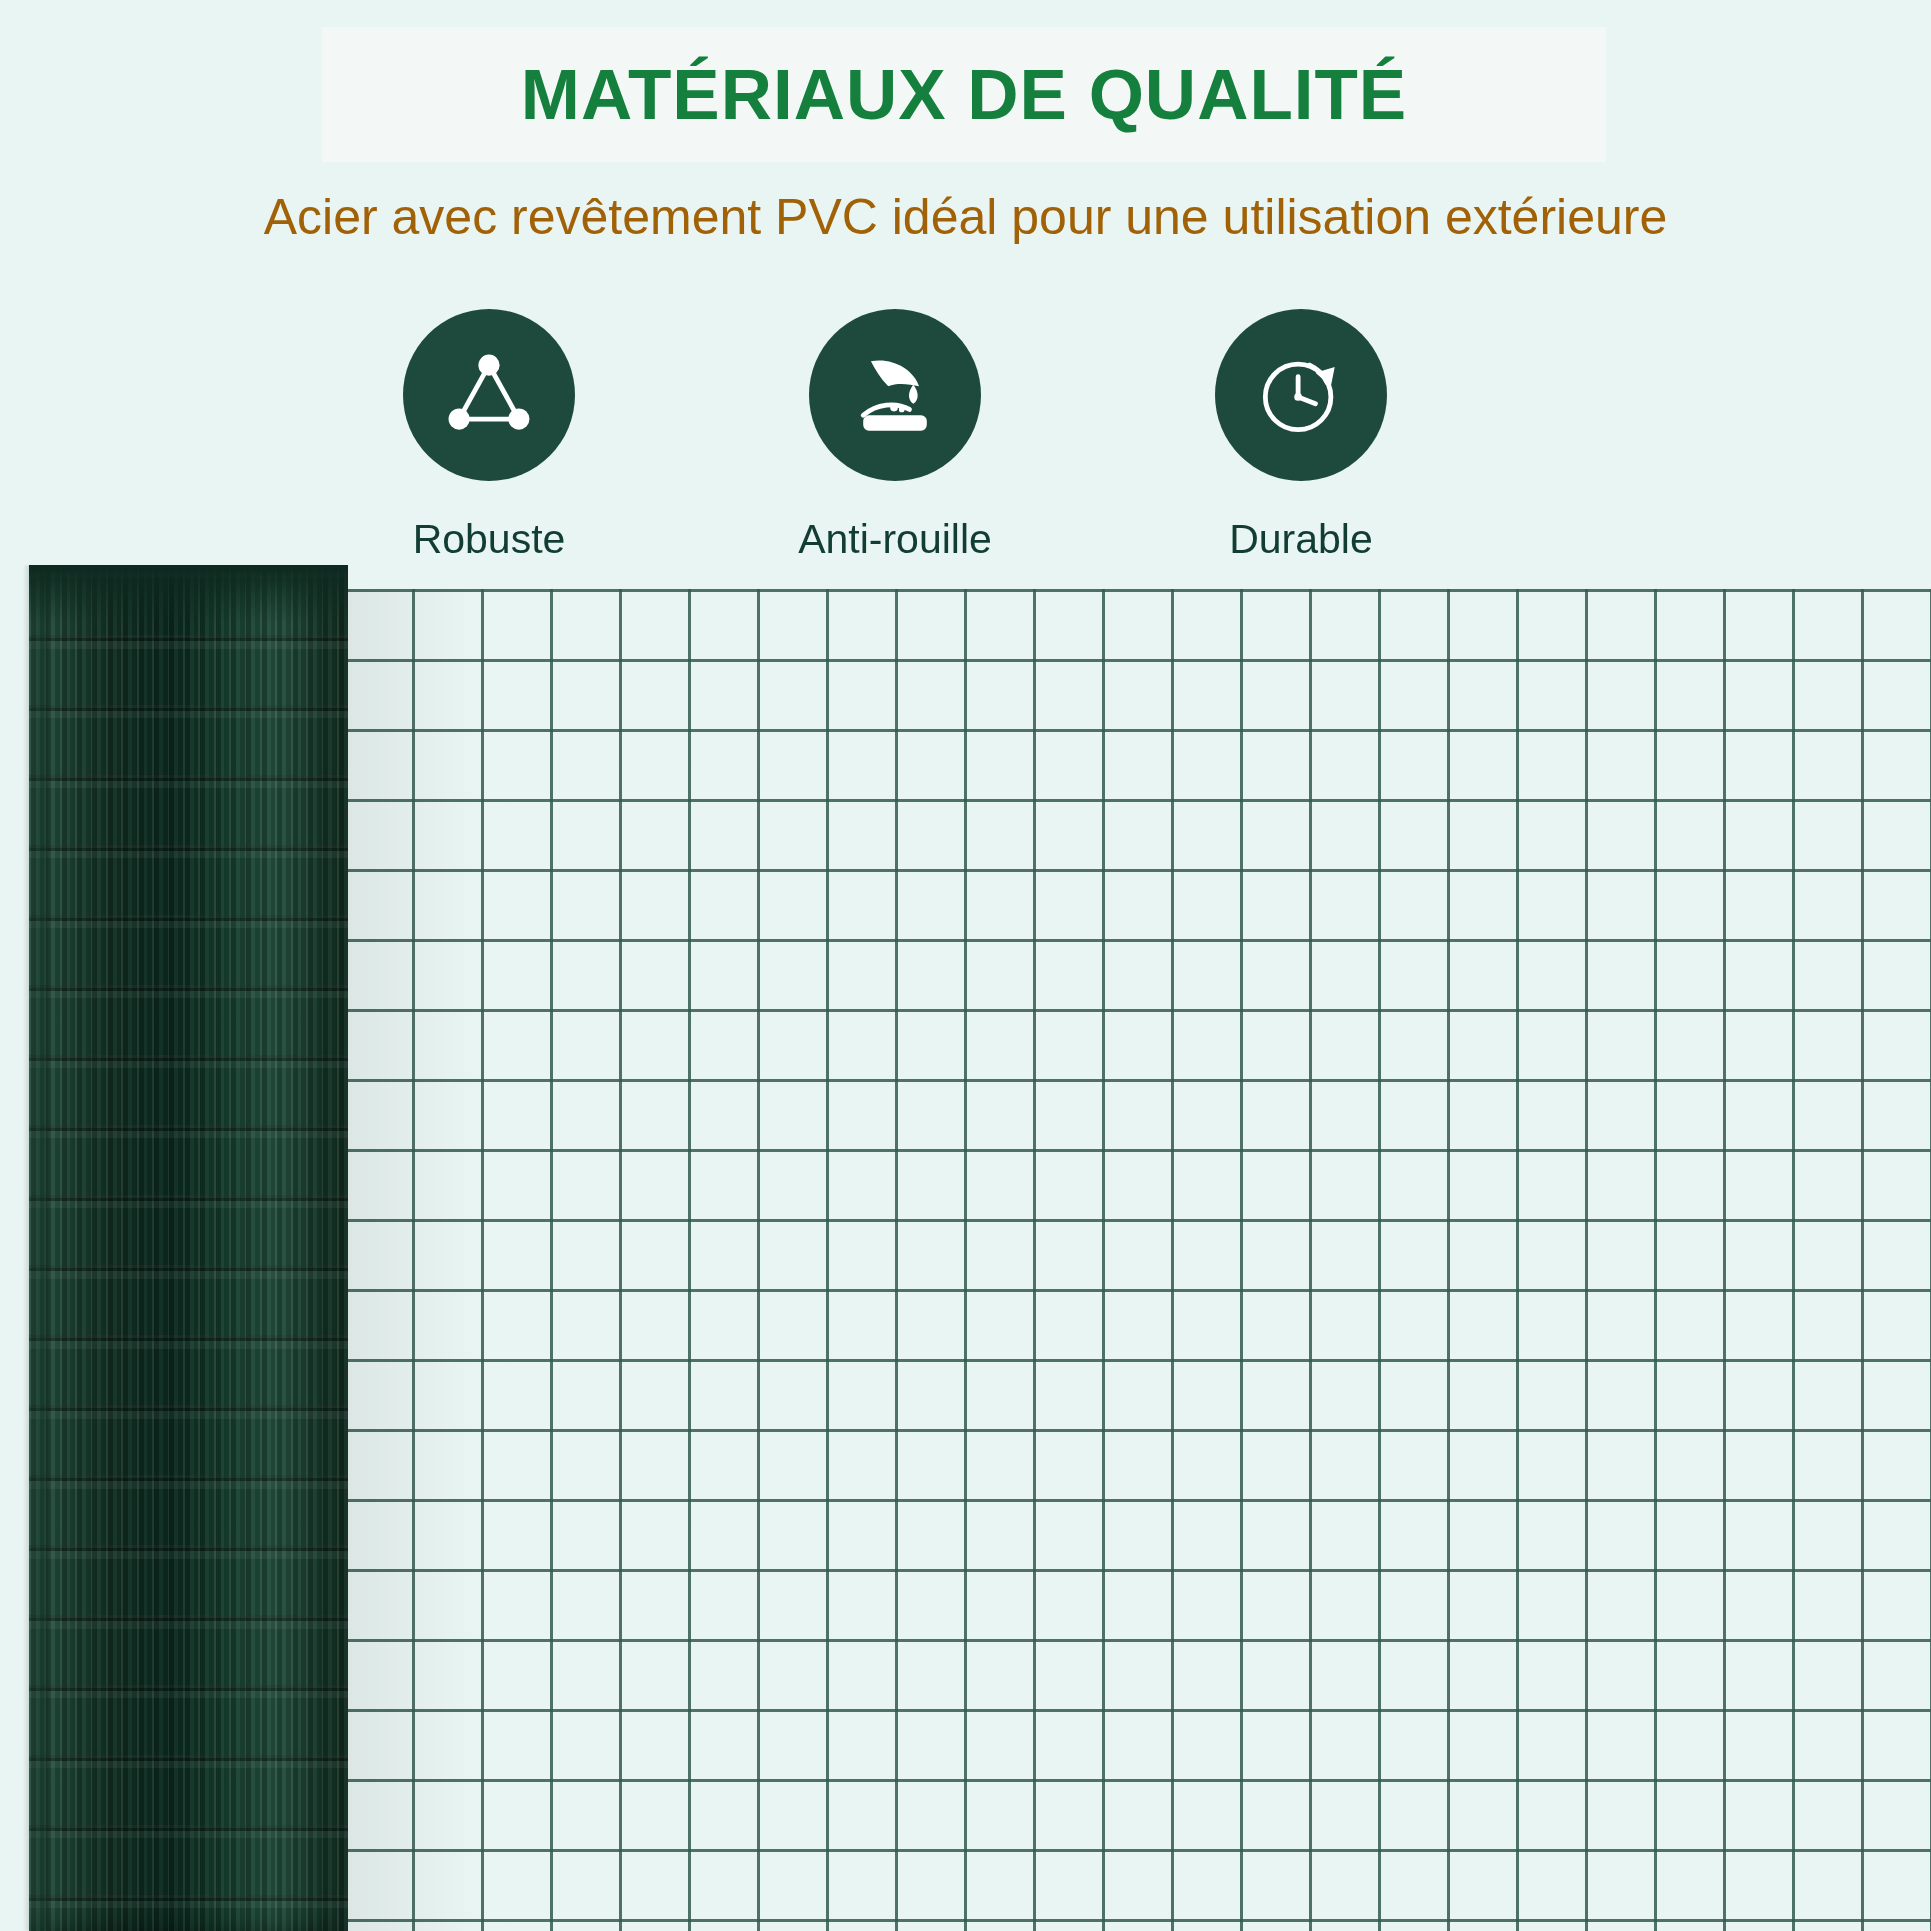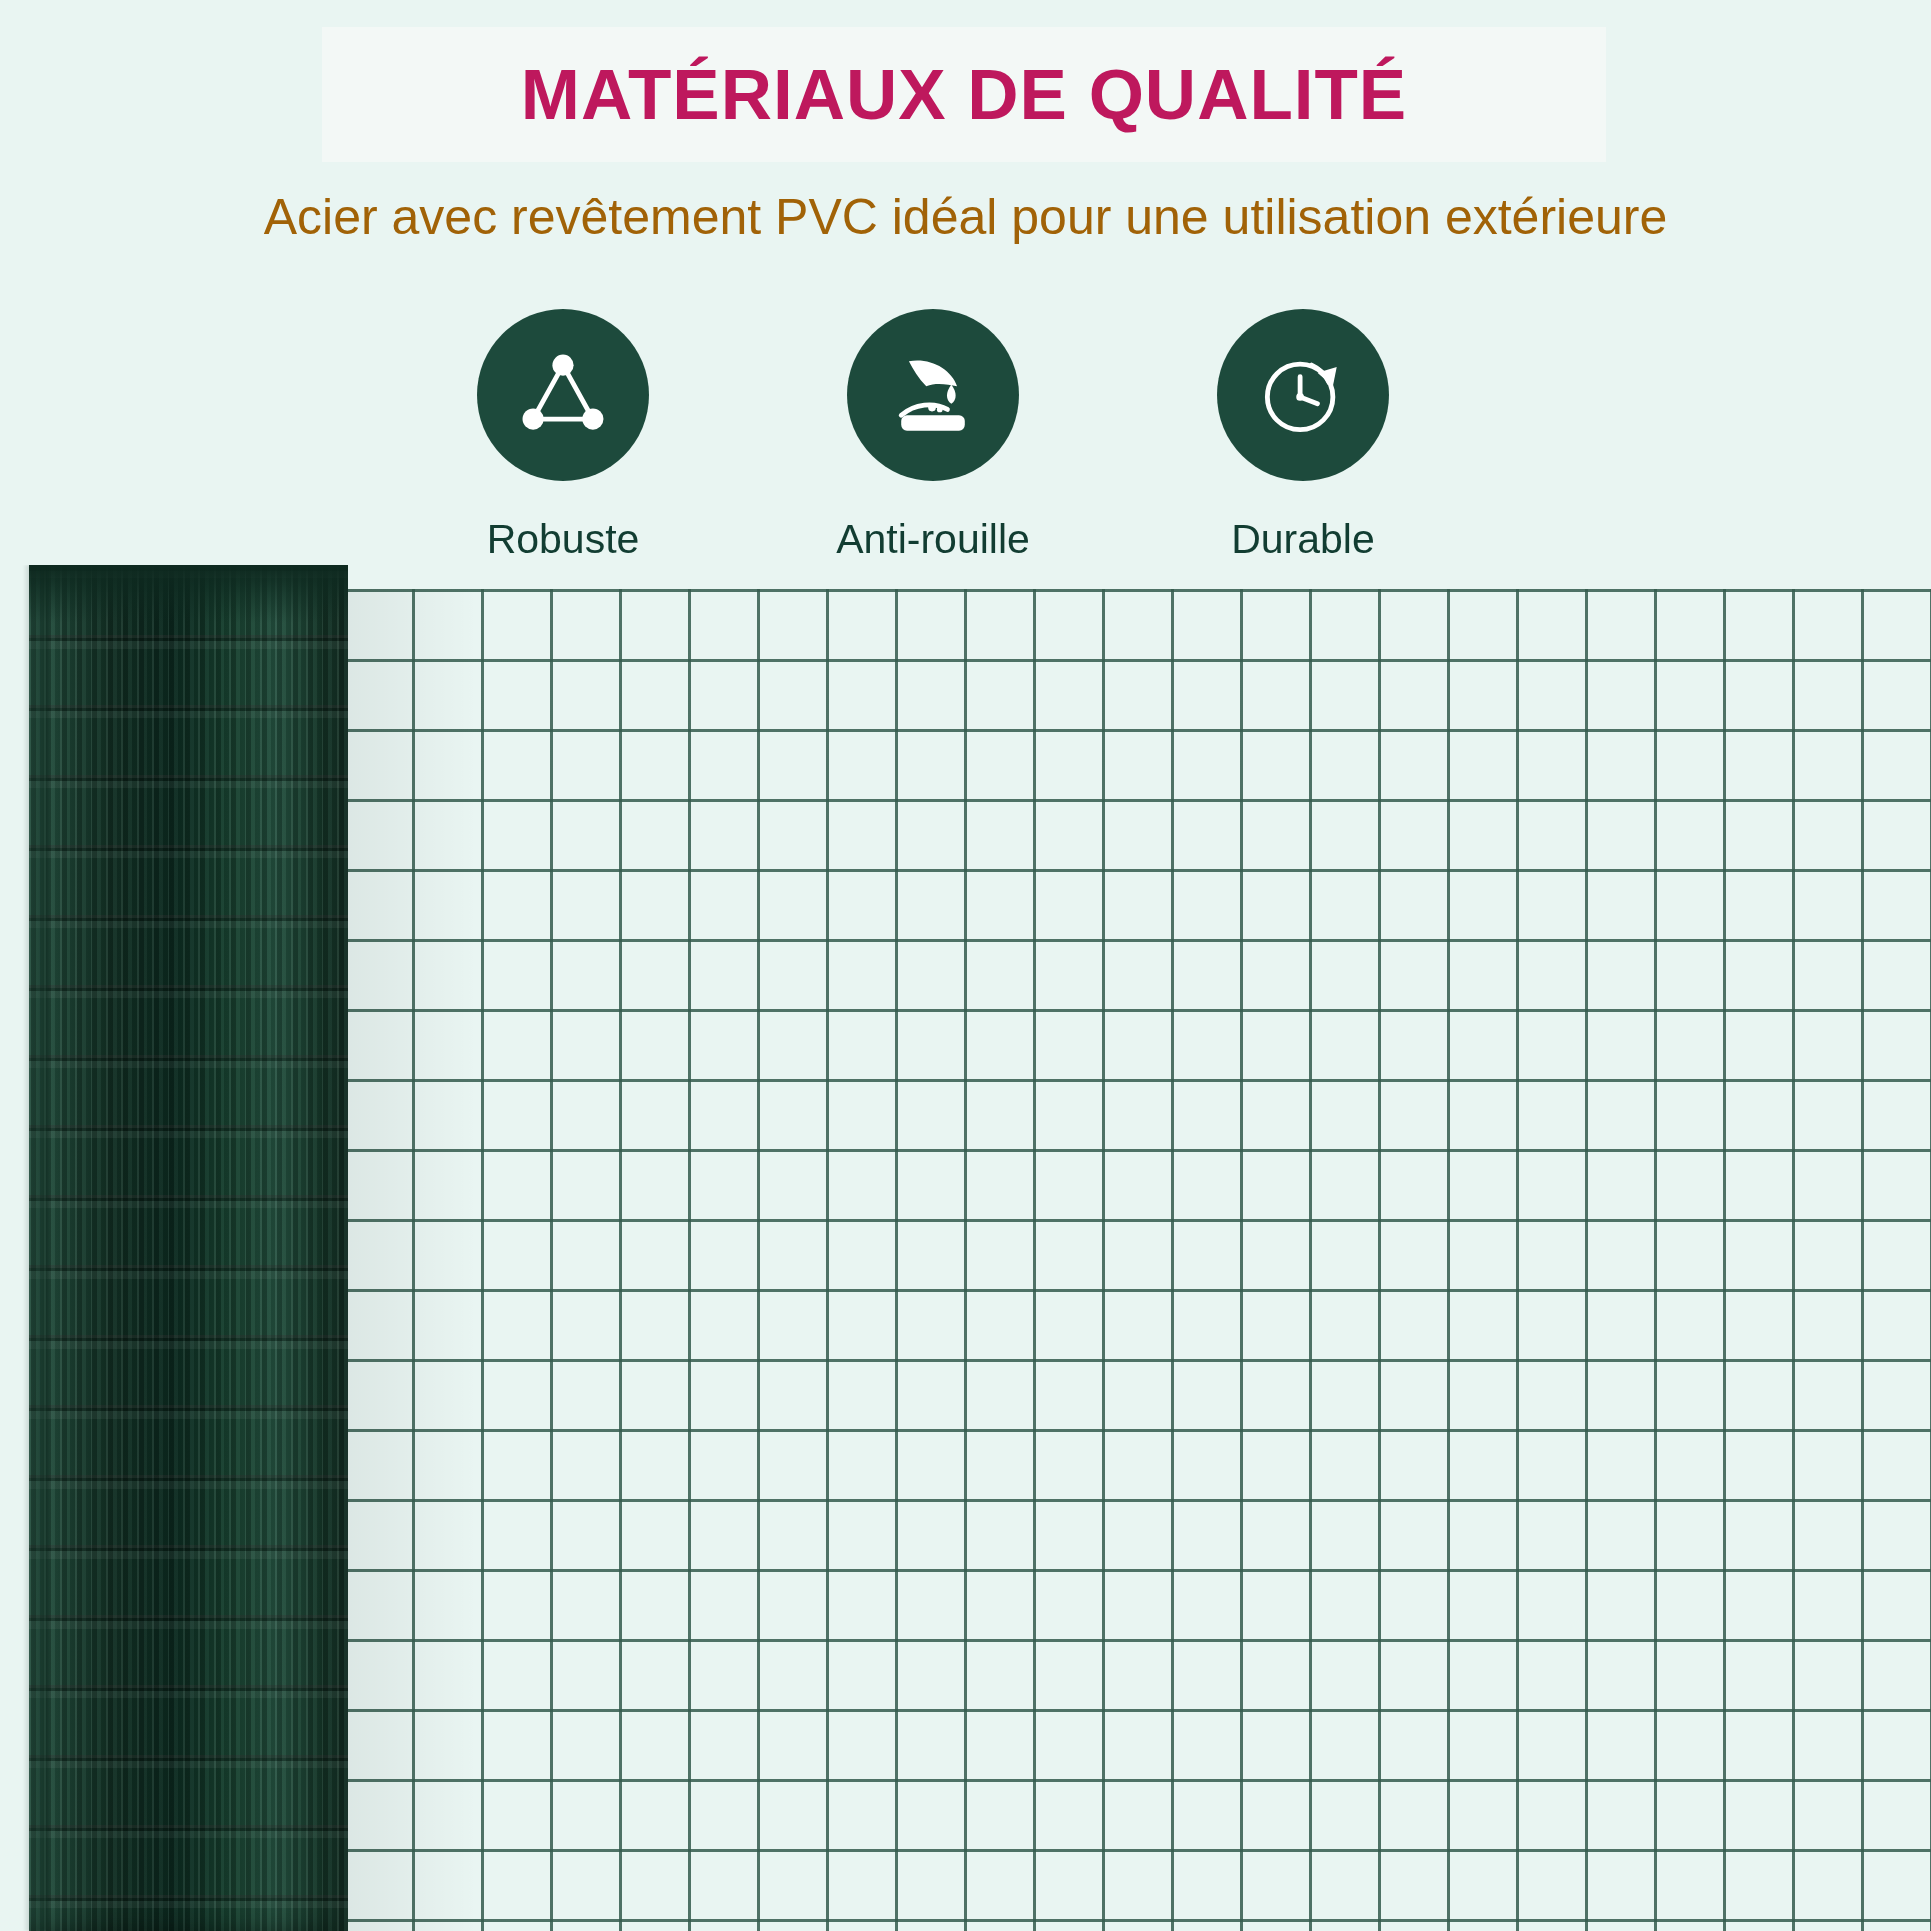--- a/index.html
+++ b/index.html
@@ -24,21 +24,21 @@
     height: 135px;
     background: #f3f8f6;
     display: flex;
     align-items: center;
     justify-content: center;
   }
   .title-band .title {
     font-size: 71px;
     font-weight: bold;
     letter-spacing: 1px;
-    color: #be185d;
+    color: #15803d;
     white-space: nowrap;
     font-family: "Liberation Sans", sans-serif;
   }
 
   .subtitle {
     position: absolute;
     left: 0;
     top: 188px;
     width: 1931px;
     text-align: center;
@@ -49,22 +49,21 @@
   }
 
   
   .features {
     position: absolute;
     top: 309px;
     left: 0;
     width: 1790px;
     display: flex;
     justify-content: center;
-    gap: 80px;
-    padding-left: 38px;
+    gap: 116px;
   }
   .feature {
     width: 290px;
     display: flex;
     flex-direction: column;
     align-items: center;
   }
   .feature .circle {
     width: 172px;
     height: 172px;

